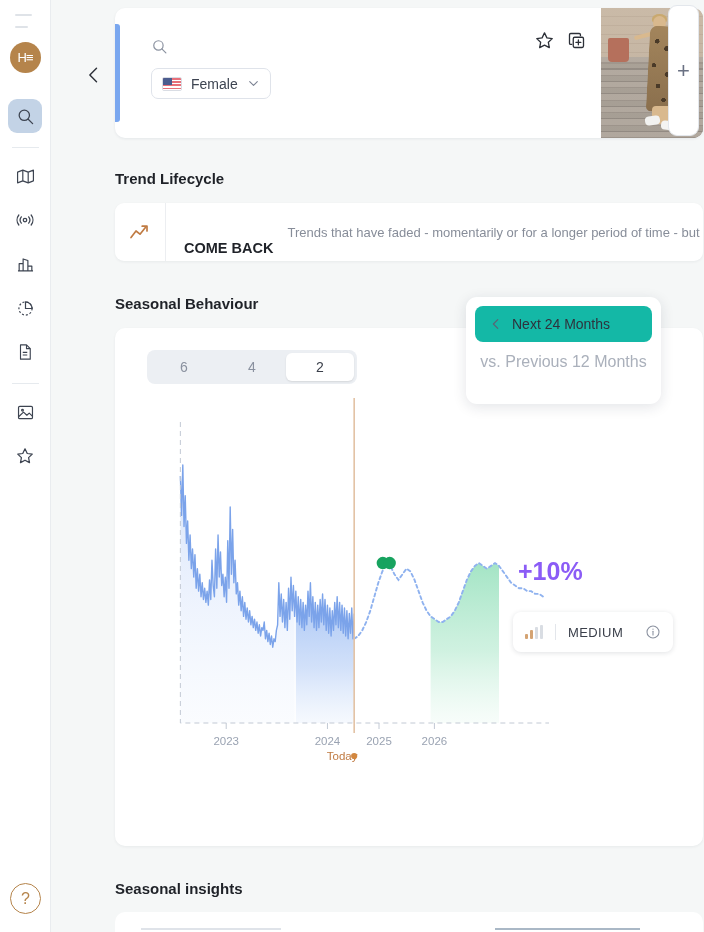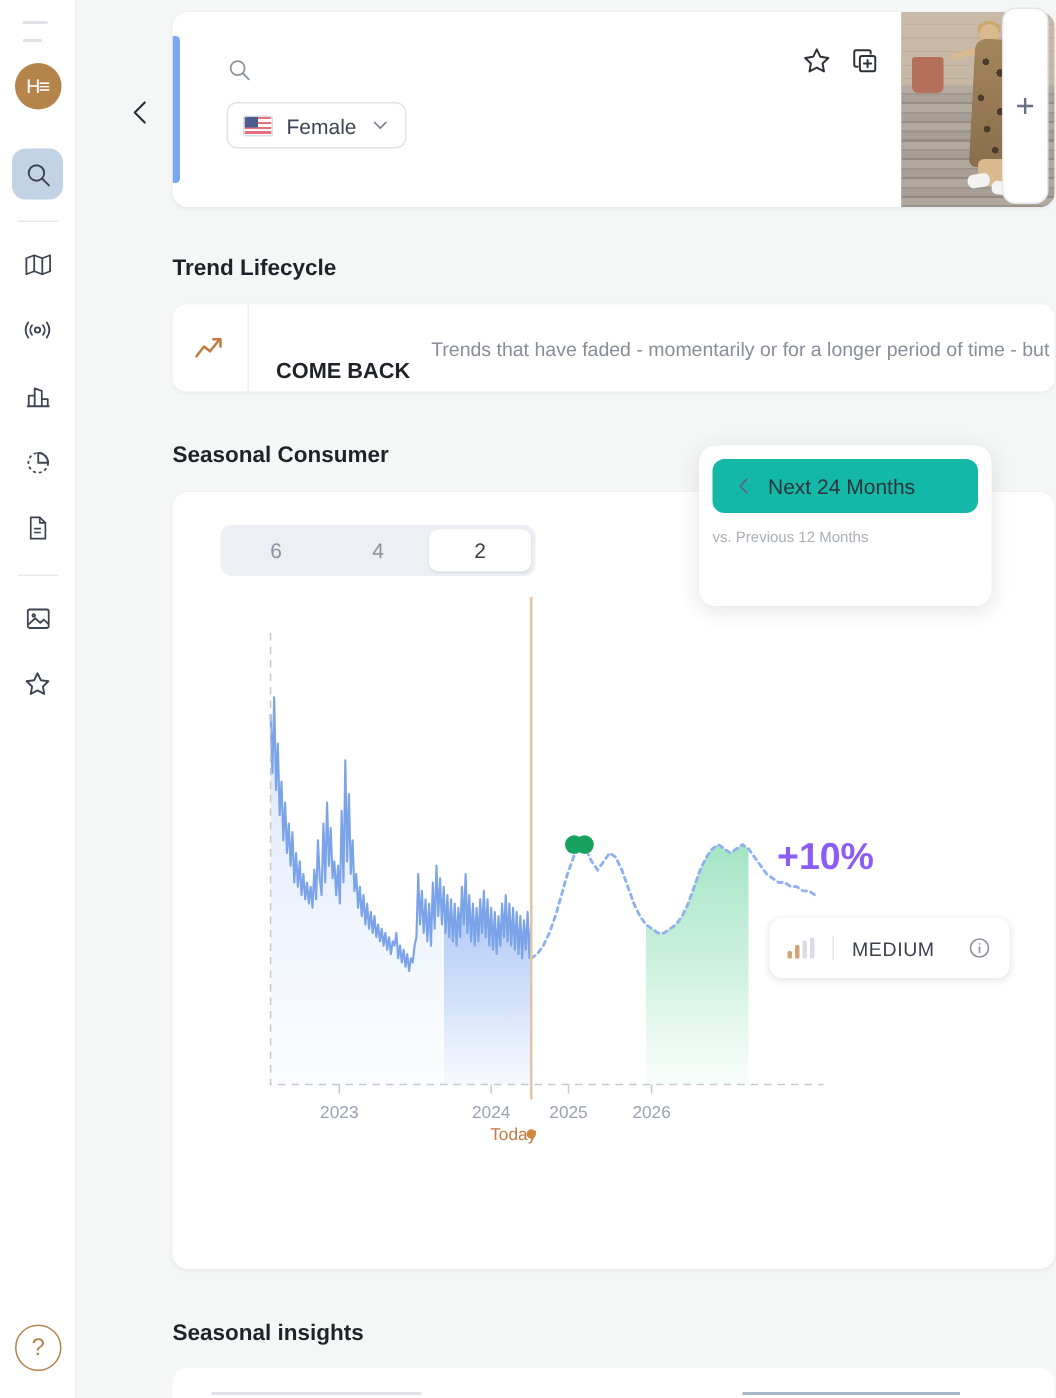--- a/index.html
+++ b/index.html
@@ -206,21 +206,21 @@
     background: #fff; border-radius: 11px;
     box-shadow: 0 3px 14px rgba(25,35,60,.12);
     padding: 9px; z-index: 20;
   }
   .pop-main {
     height: 36px; border-radius: 8px; background: #14b8a6;
     display: flex; align-items: center; gap: 9px; padding: 0 14px; cursor: pointer;
   }
   .pop-main .pchev { color: #5c6374; display: flex; }
   .pop-main span { font-size: 14px; color: #2e333d; }
-  .pop-sub { margin-top: 11px; font-size: 10px; color: #aab0bb;
+  .pop-sub { margin-top: 11px; text-align: center; font-size: 16px; color: #aab0bb;
     cursor: pointer; }
 
   
   .consumer-card {
     position: absolute; left: 64px; top: 912px; width: 588px; height: 60px;
     background: #fff; border-radius: 10px 10px 0 0;
   }
   .cc-line { position: absolute; top: 16px; height: 2px; background: #dfe3e9; }
   .cc-line.a { left: 26px; width: 140px; }
   .cc-line.b { left: 380px; width: 145px; background: #aab8c6; }
@@ -389,21 +389,21 @@
       <div class="lc-icon">
         <svg width="24" height="24" viewBox="0 0 24 24" fill="none" stroke="currentColor" stroke-width="1.7" stroke-linecap="round" stroke-linejoin="round">
           <path d="M3 17.5 8 11l4 3.2 6-7.4"></path>
             <path d="M14.2 6.2H19v4.8"></path>
         </svg>
       </div>
       <div class="lc-label">COME BACK</div>
       <div class="lc-desc">Trends that have faded - momentarily or for a longer period of time - but are now r</div>
     </div>
 
-    <div class="sec-title" id="secSeason">Seasonal Consumer</div>
+    <div class="sec-title" id="secSeason">Seasonal Behaviour</div>
 
     <div class="chart-card">
       <div class="seg">
         <div class="seg-btn">6</div>
         <div class="seg-btn">4</div>
         <div class="seg-btn on">2</div>
       </div>
 
       <div class="plot">
         <svg id="chartSvg" width="420" height="370" viewBox="0 0 420 370">

